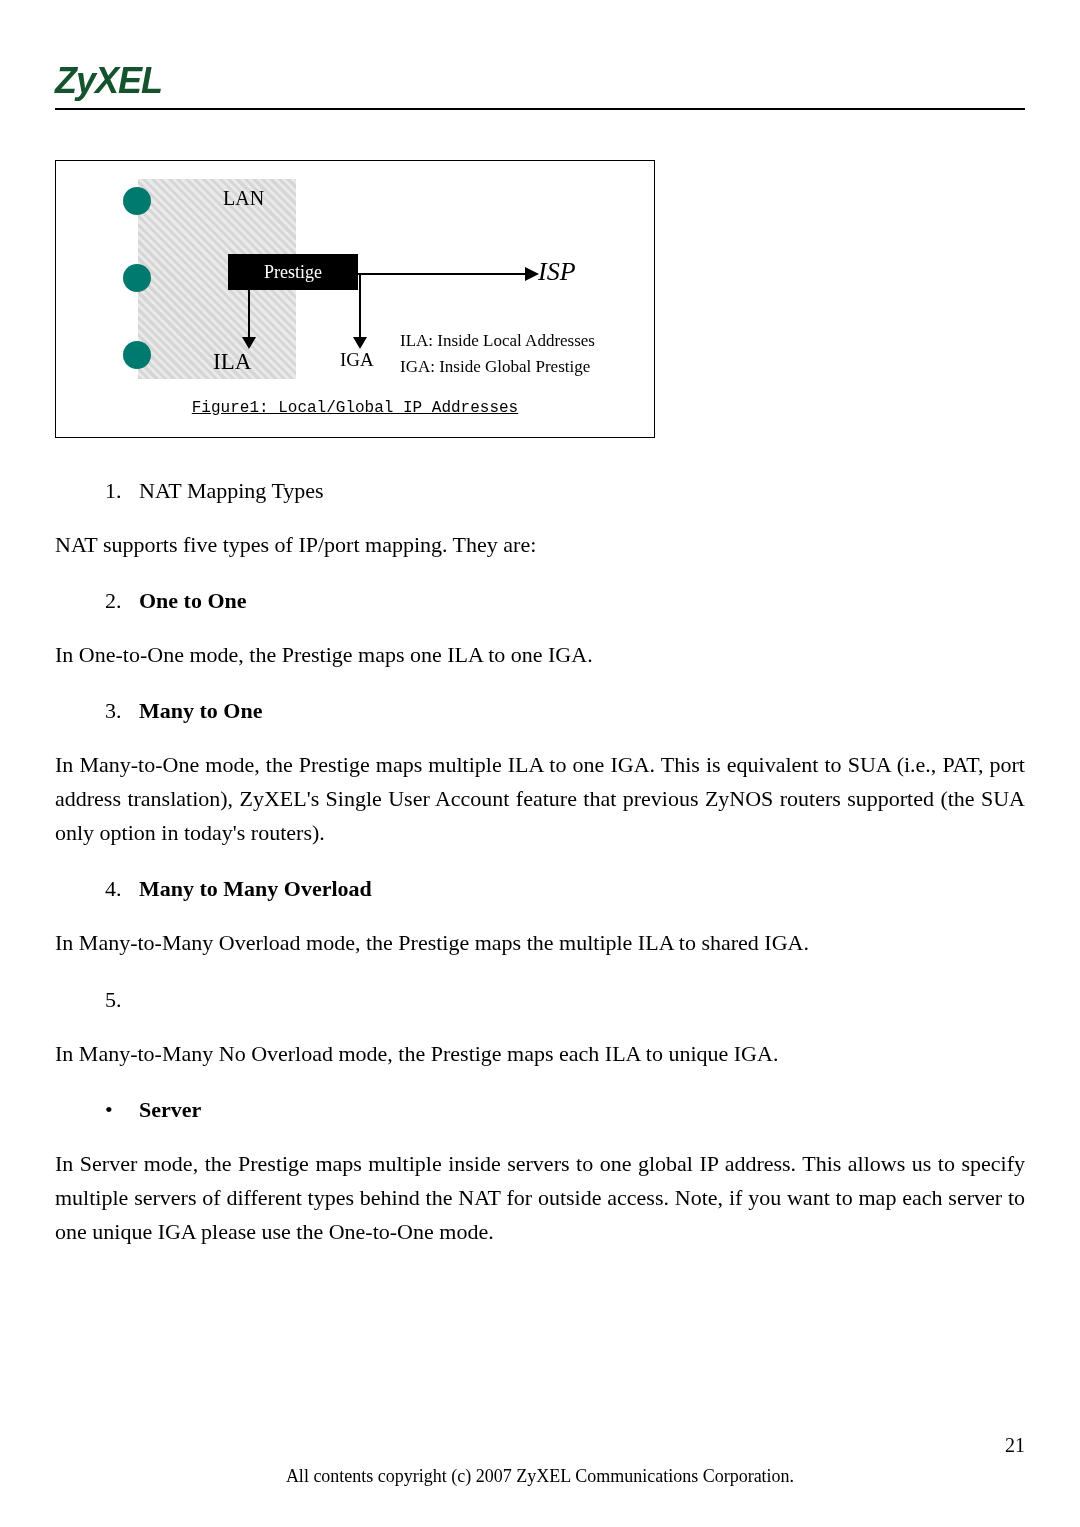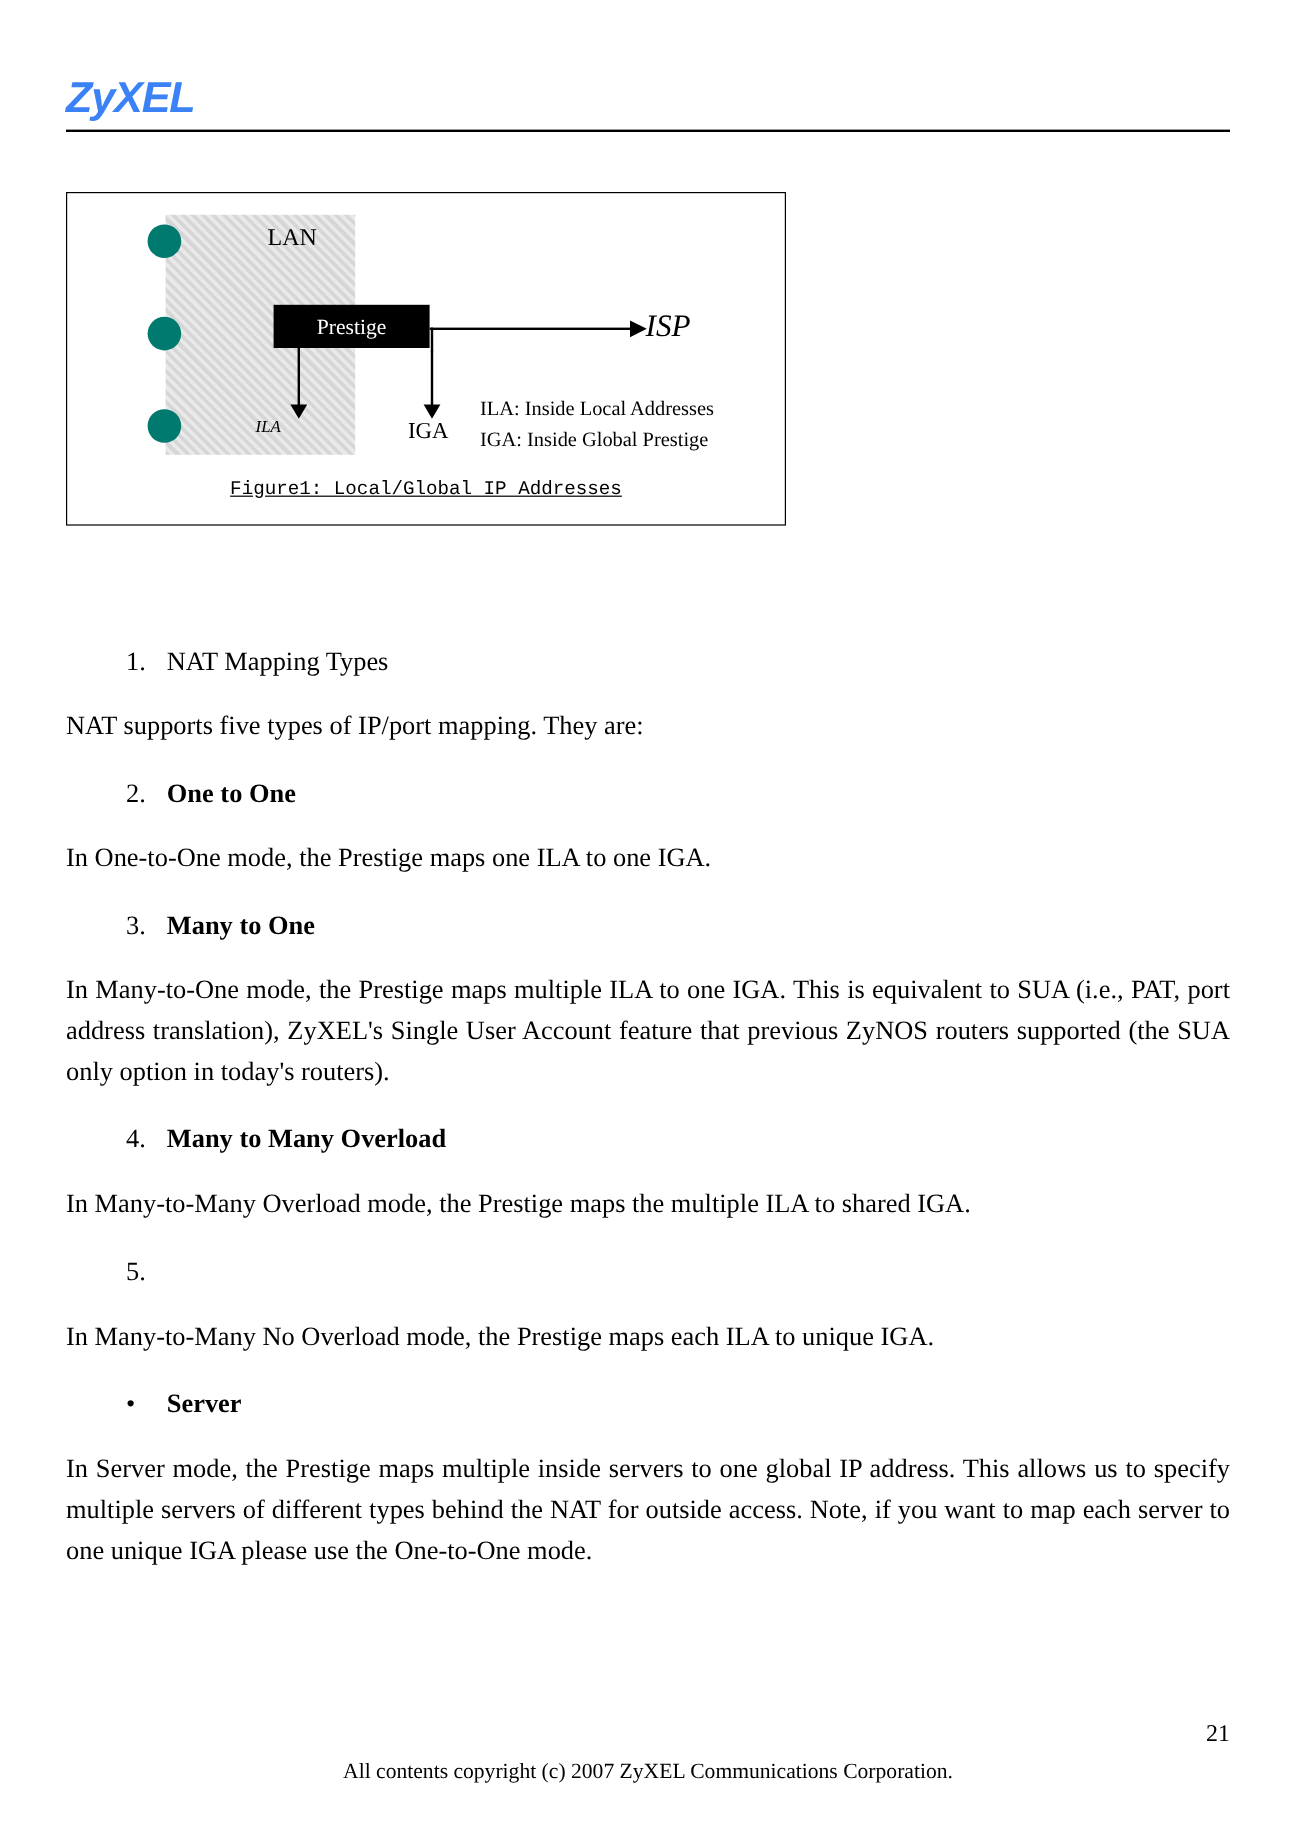--- a/index.html
+++ b/index.html
@@ -17,38 +17,38 @@
     justify-content: space-between;
     align-items: flex-end;
     margin-bottom: 6px;
   }
   .logo {
     font-family: Arial, sans-serif;
     font-weight: 900;
     font-style: italic;
     font-size: 36px;
     letter-spacing: -1px;
-    color: #3b82f6;
+    color: #14532d;
   }
   .header-title {
     font-size: 29px;
     font-weight: bold;
   }
   .header-rule {
     border: none;
     border-top: 2px solid #000;
     margin-bottom: 50px;
   }
 
   
   .figure-box {
     width: 600px;
     border: 1.5px solid #000;
     padding: 18px 22px 18px 22px;
-    margin-bottom: 100px;
+    margin-bottom: 40px;
   }
   .figure-inner { position: relative; height: 240px; }
   .lan-backbone {
     position: absolute;
     left: 60px; top: 0;
     width: 158px; height: 200px;
     background: repeating-linear-gradient(45deg,#d6d6d6 0 3px,#e9e9e9 3px 6px);
   }
   .dot {
     position: absolute;
@@ -94,21 +94,21 @@
     width: 0; height: 0;
     border-left: 14px solid #000;
     border-top: 7px solid transparent;
     border-bottom: 7px solid transparent;
   }
   .ila-line { position:absolute; left:170px; top:111px; width:2px; height:50px; background:#000; }
   .ila-arrow { position:absolute; left:164px; top:158px; width:0;height:0; border-top:12px solid #000; border-left:7px solid transparent; border-right:7px solid transparent; }
   .iga-line1 { position:absolute; left:281px; top:94px; width:2px; height:20px; background:#000; }
   .iga-line2 { position:absolute; left:281px; top:113px; width:2px; height:48px; background:#000; }
   .iga-arrow { position:absolute; left:275px; top:158px; width:0;height:0; border-top:12px solid #000; border-left:7px solid transparent; border-right:7px solid transparent; }
-  .ila-text { position:absolute; left:135px; top:170px; font-family:"Comic Sans MS",cursive; font-size:14px;font-style:italic; }
+  .ila-text { position:absolute; left:135px; top:170px; font-family:"Comic Sans MS",cursive; font-size:23px; }
   .iga-text { position:absolute; left:262px; top:170px; font-family:"Comic Sans MS",cursive; font-size:19px; }
   .desc-ila { position:absolute; left:322px; top:152px; font-family:"Comic Sans MS",cursive; font-size:17px; }
   .desc-iga { position:absolute; left:322px; top:178px; font-family:"Comic Sans MS",cursive; font-size:17px; }
   .figure-caption {
     position:absolute; left:0; right:0; top: 220px;
     text-align:center;
     font-family: Liberation Mono, monospace;
     font-size: 16px;
     text-decoration: underline;
   }

